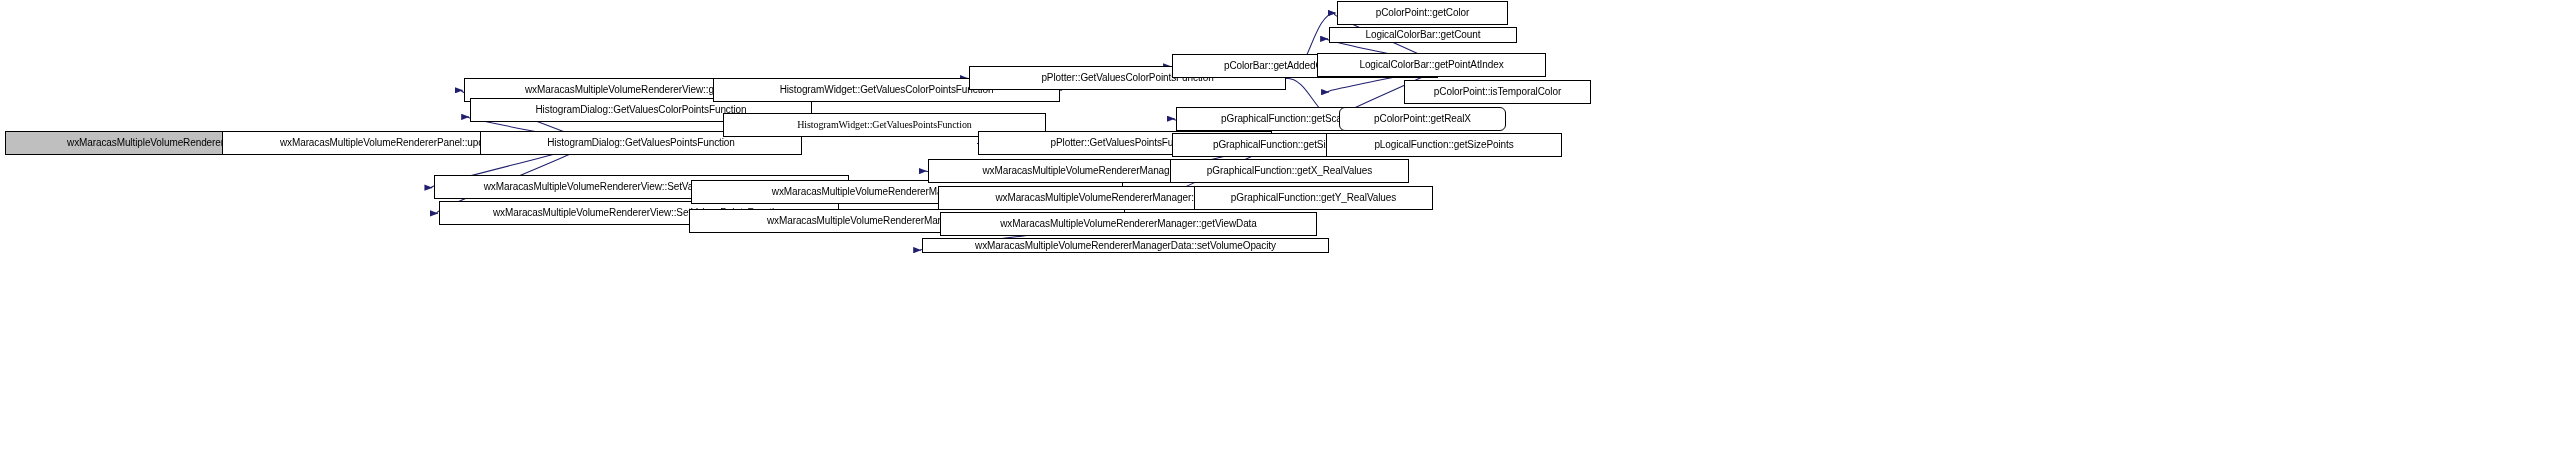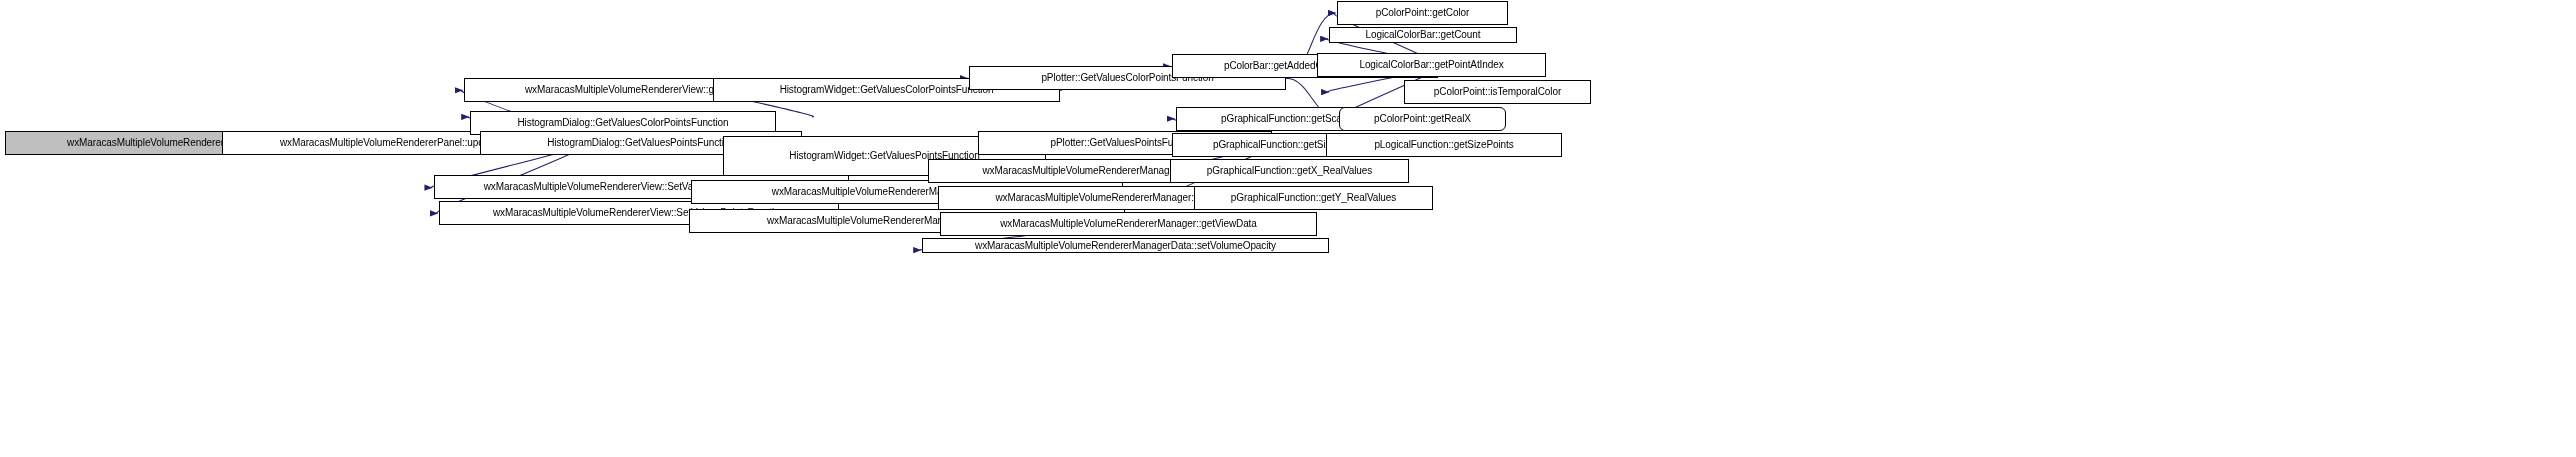--- a/index.html
+++ b/index.html
@@ -80,36 +80,36 @@
   <div id="nodes">
       <div class="node root" style="left: 4.6px; top: 131px; width: 381px; height: 24px;">
         <span>wxMaracasMultipleVolumeRendererPanel::onColorChange</span>
       </div>
       <div class="node" style="left: 222px; top: 131px; width: 366px; height: 24px;">
         <span>wxMaracasMultipleVolumeRendererPanel::updateVolume</span>
       </div>
       <div class="node" style="left: 464px; top: 78px; width: 356px; height: 24px;">
         <span>wxMaracasMultipleVolumeRendererView::getInstance</span>
       </div>
-      <div class="node" style="left: 470px; top: 111px; width: 306px; height: 24px;">
+      <div class="node" style="left: 470px; top: 98px; width: 342px; height: 24px;">
         <span>HistogramDialog::GetValuesColorPointsFunction</span>
       </div>
       <div class="node" style="left: 480px; top: 131px; width: 322px; height: 24px;">
         <span>HistogramDialog::GetValuesPointsFunction</span>
       </div>
       <div class="node" style="left: 434px; top: 175px; width: 415px; height: 24px;">
         <span>wxMaracasMultipleVolumeRendererView::SetValuesColorPointsFunction</span>
       </div>
       <div class="node" style="left: 439px; top: 201px; width: 400px; height: 24px;">
         <span>wxMaracasMultipleVolumeRendererView::SetValuesPointsFunction</span>
       </div>
       <div class="node" style="left: 713px; top: 78px; width: 347px; height: 24px;">
         <span>HistogramWidget::GetValuesColorPointsFunction</span>
       </div>
-      <div class="node" style="left: 723px; top: 136px; width: 323px; height: 40px;">
+      <div class="node" style="left: 723px; top: 113px; width: 323px; height: 24px; font-family: Liberation Serif, serif;">
         <span>HistogramWidget::GetValuesPointsFunction</span>
       </div>
       <div class="node" style="left: 691px; top: 180px; width: 432px; height: 24px;">
         <span>wxMaracasMultipleVolumeRendererManager::setVolumeColor</span>
       </div>
       <div class="node" style="left: 689px; top: 209px; width: 436px; height: 24px;">
         <span>wxMaracasMultipleVolumeRendererManager::setVolumeOpacity</span>
       </div>
       <div class="node" style="left: 969px; top: 66px; width: 317px; height: 24px;">
         <span>pPlotter::GetValuesColorPointsFunction</span>

